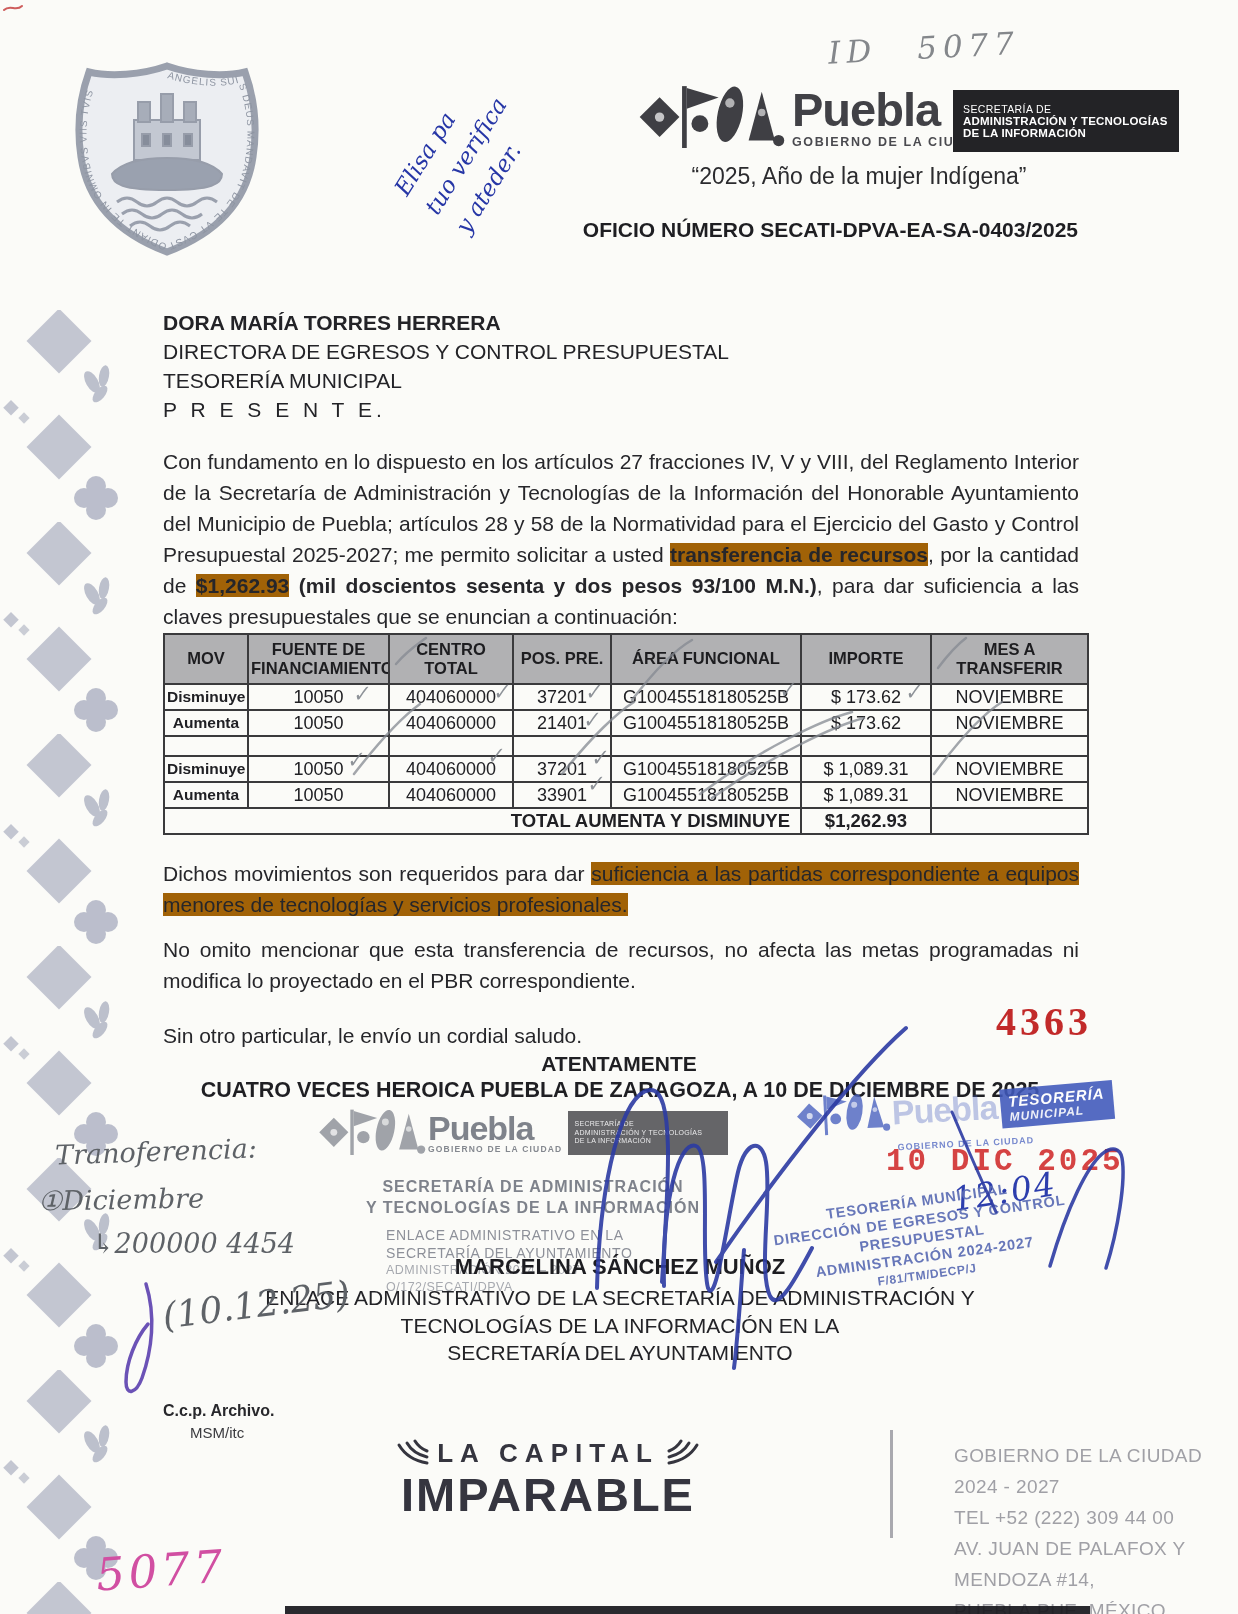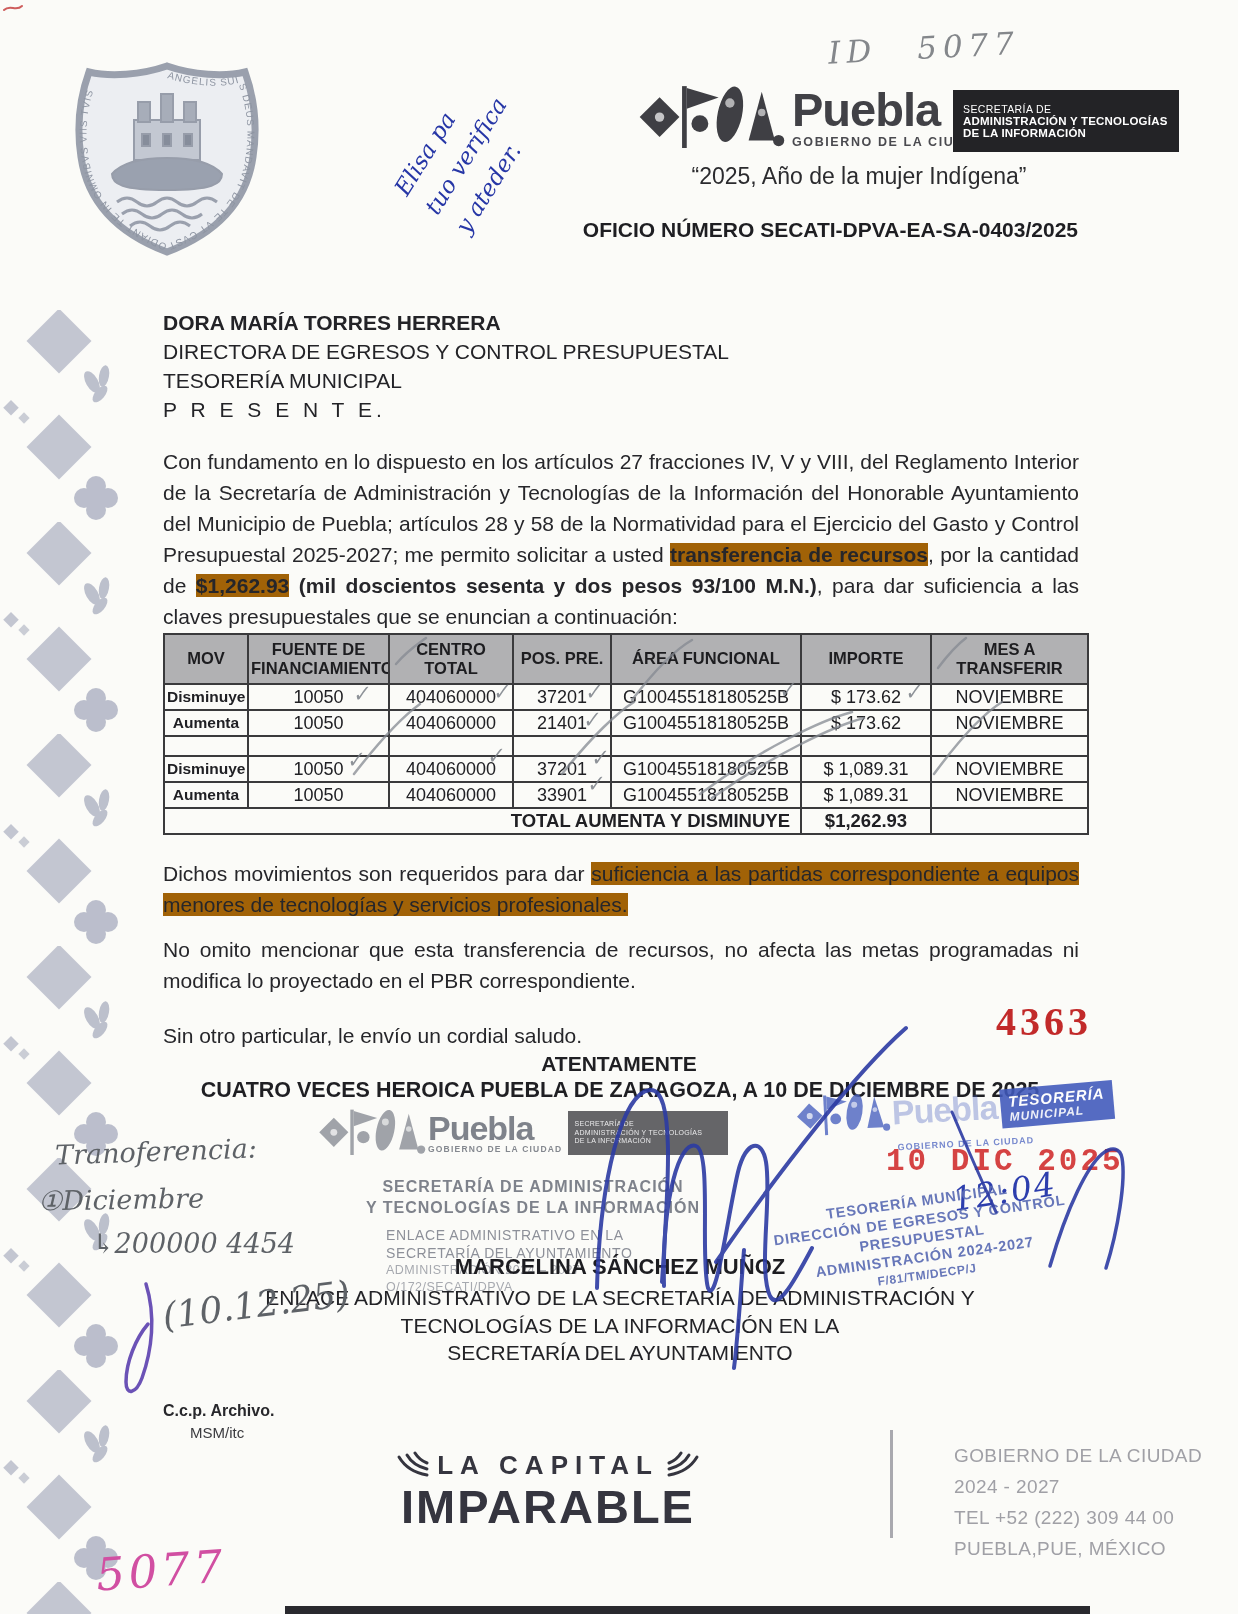--- a/index.html
+++ b/index.html
@@ -91,21 +91,21 @@
   .ts-tag{font-size:9px;font-weight:bold;letter-spacing:1px;color:#4b63c0;opacity:.75;margin-left:100px;}
   .date-stamp{left:886px;top:1144px;font-size:31px;font-weight:bold;color:#d23434;
      letter-spacing:3px;font-family:"Liberation Mono",monospace;opacity:.92;}
   .stamp-tes-txt{left:752px;top:1192px;width:340px;transform:rotate(-8deg);
      text-align:center;color:#5b6cb4;font-weight:bold;font-size:14.5px;line-height:18.5px;letter-spacing:.8px;opacity:.92;}
   .stamp-tes-txt .small{font-size:12px;letter-spacing:.6px;}
   
   .ccp{left:163px;top:1402px;font-size:16px;font-weight:bold;color:#28282c;}
   .ccp-init{left:190px;top:1424px;font-size:15px;color:#3a3a3e;}
   .capital{left:388px;top:1438px;width:320px;text-align:center;color:#35353f;}
-  .capital .row1{display:flex;align-items:center;justify-content:center;gap:6px;margin-top:12px;}
+  .capital .row1{display:flex;align-items:center;justify-content:center;gap:6px;}
   .capital .lc{font-size:26px;font-weight:bold;letter-spacing:7px;}
   .capital .imp{font-size:47px;font-weight:bold;letter-spacing:2px;margin-top:-2px;}
   .foot-div{left:890px;top:1430px;width:3px;height:108px;background:#a9a9af;}
   .foot-right{left:954px;top:1440px;width:270px;font-size:19px;line-height:31px;color:#a0a0a6;letter-spacing:.4px;}
   .bottom-bar{left:285px;top:1606px;width:805px;height:8px;background:#17171c;opacity:.92;}
   .overlay{left:0;top:0;width:1238px;height:1614px;pointer-events:none;}
 </style>
 </head>
 <body>
 
@@ -388,20 +388,21 @@
         <path d="M4,12 C9,10 13,7 16,2"></path>
     </svg>
   </div>
   <div class="imp">IMPARABLE</div>
 </div>
 
 <div class="abs foot-div"></div>
 <div class="abs foot-right">
   <div>GOBIERNO DE LA CIUDAD 2024 - 2027</div>
   <div>TEL +52 (222) 309 44 00</div>
+  <div>AV. JUAN DE PALAFOX Y MENDOZA #14,</div>
   <div>PUEBLA,PUE, MÉXICO</div>
 </div>
 
 <div class="abs hw pink-num">5077</div>
 <div class="abs bottom-bar"></div>
 
 <svg class="abs overlay" viewBox="0 0 1238 1614">
   <g fill="none" stroke="#858a92" stroke-width="2.5" stroke-linecap="round" opacity=".75">
     <path d="M396,664 C408,650 418,644 426,638"></path>
     <path d="M632,700 C658,666 678,648 692,640"></path>

